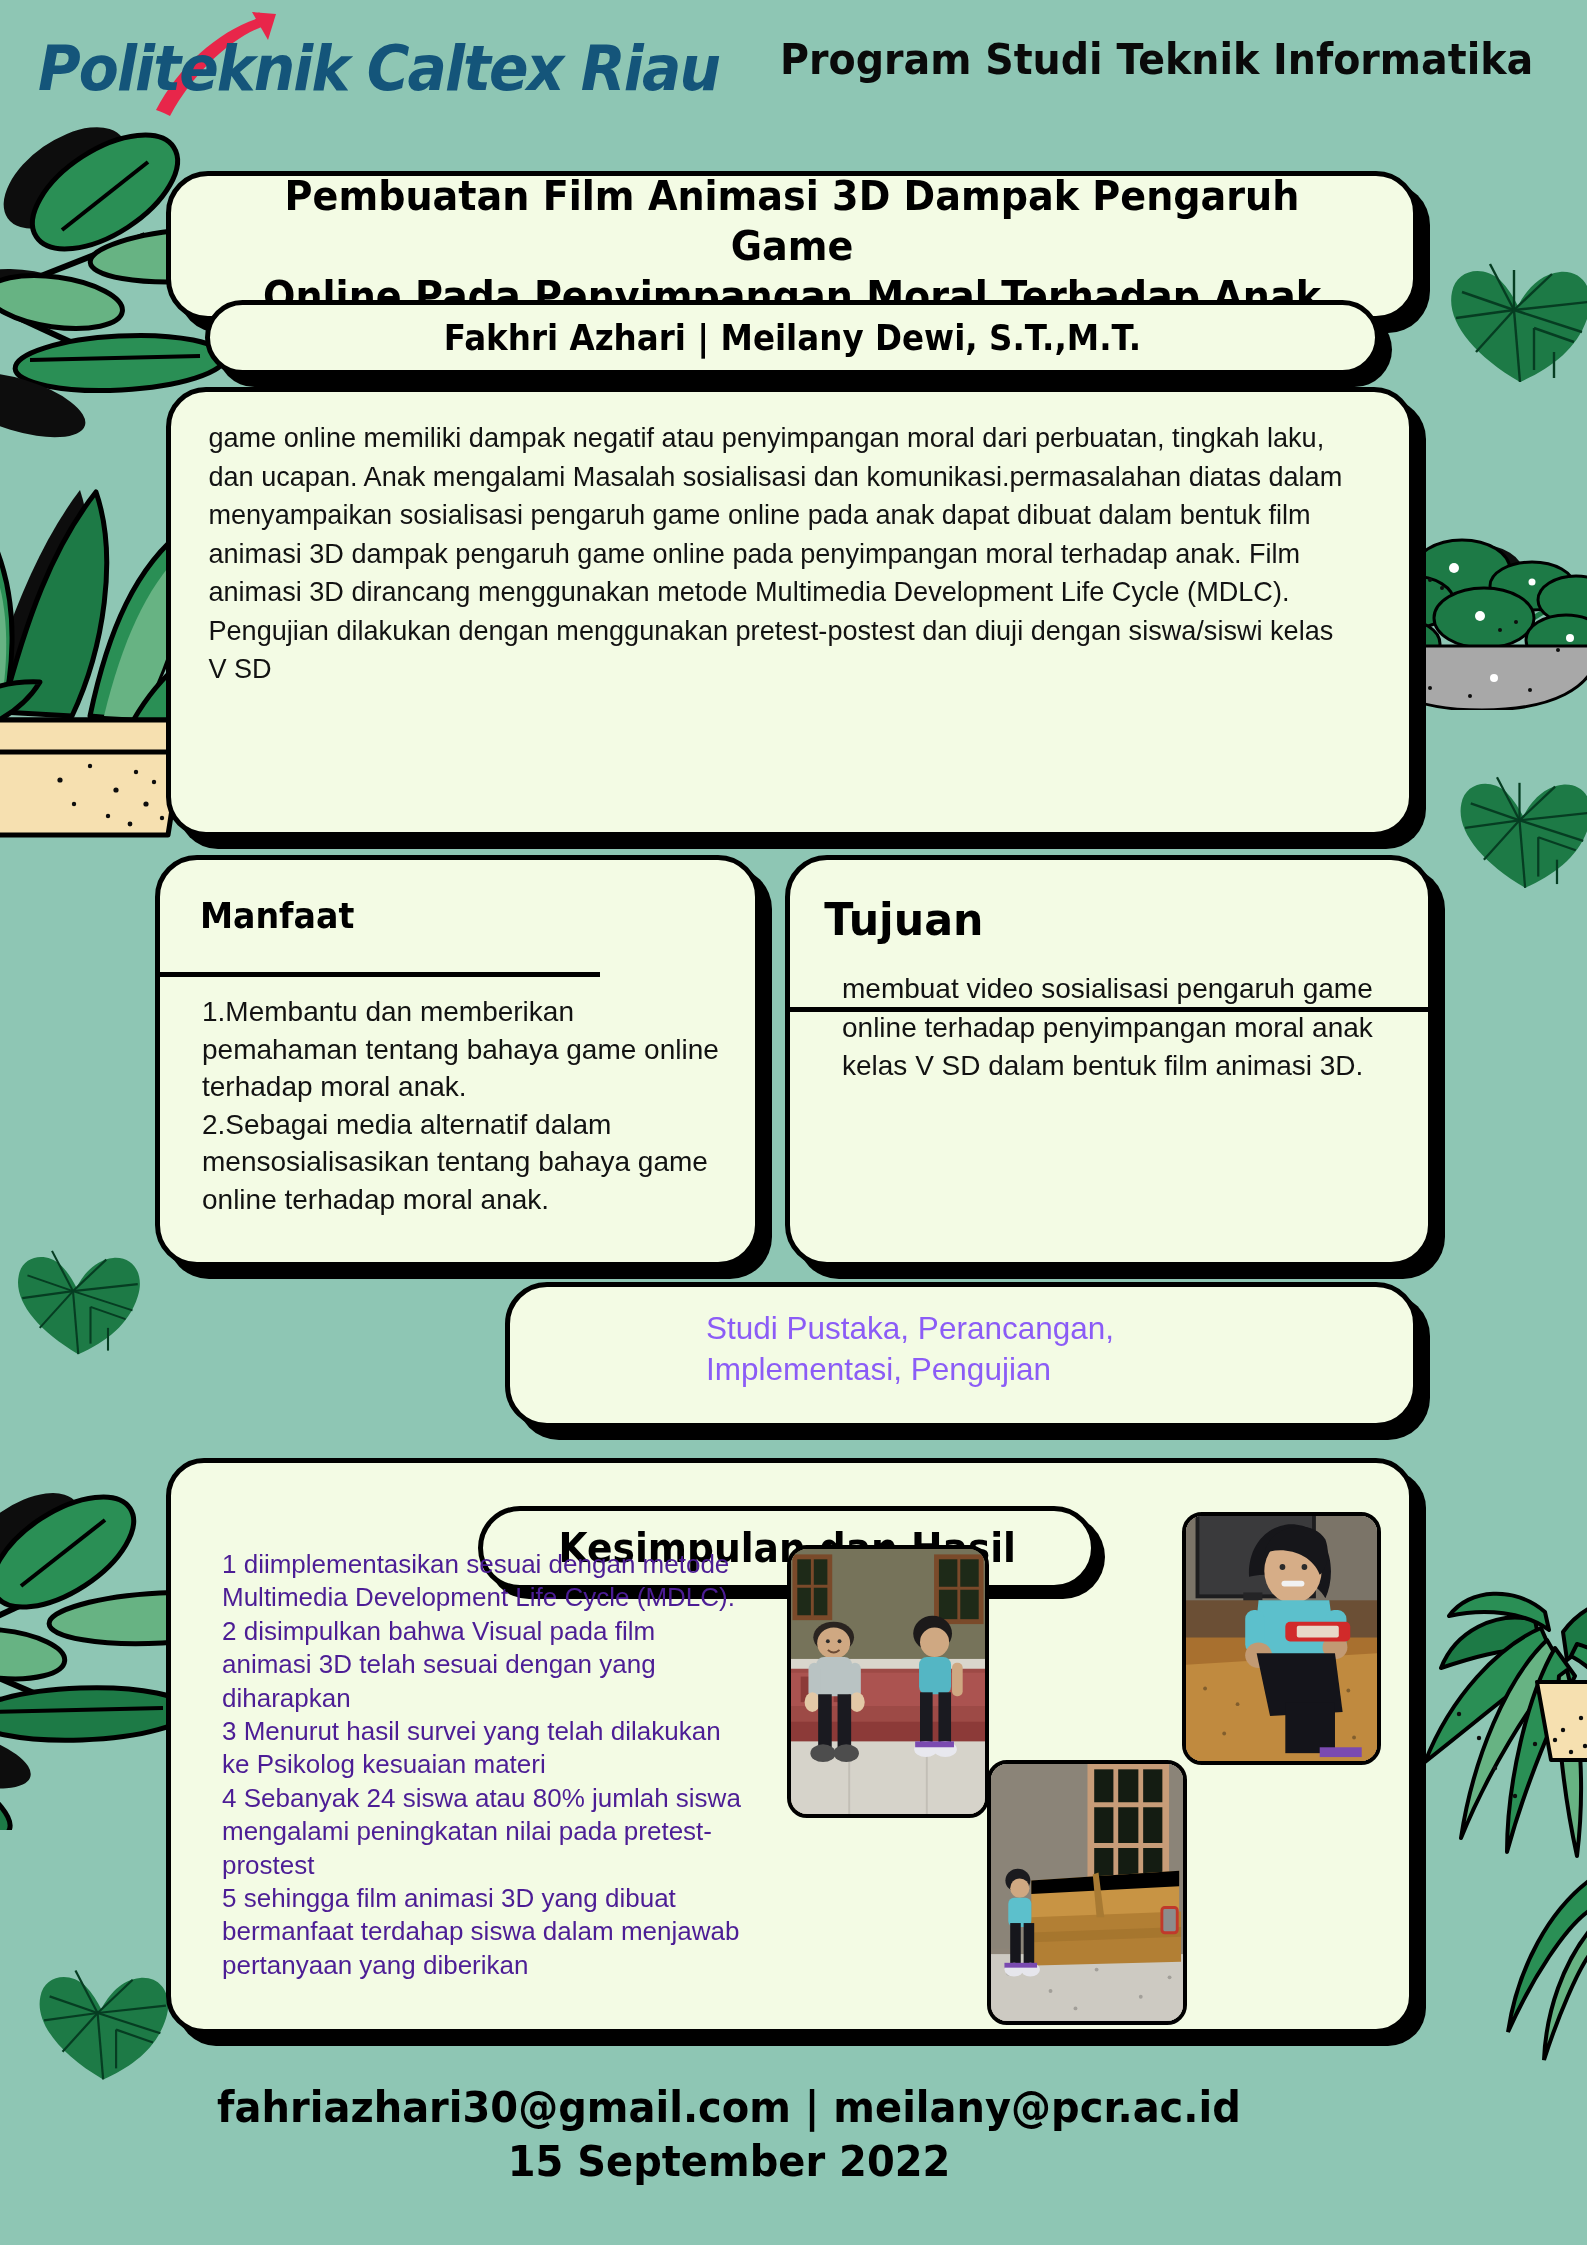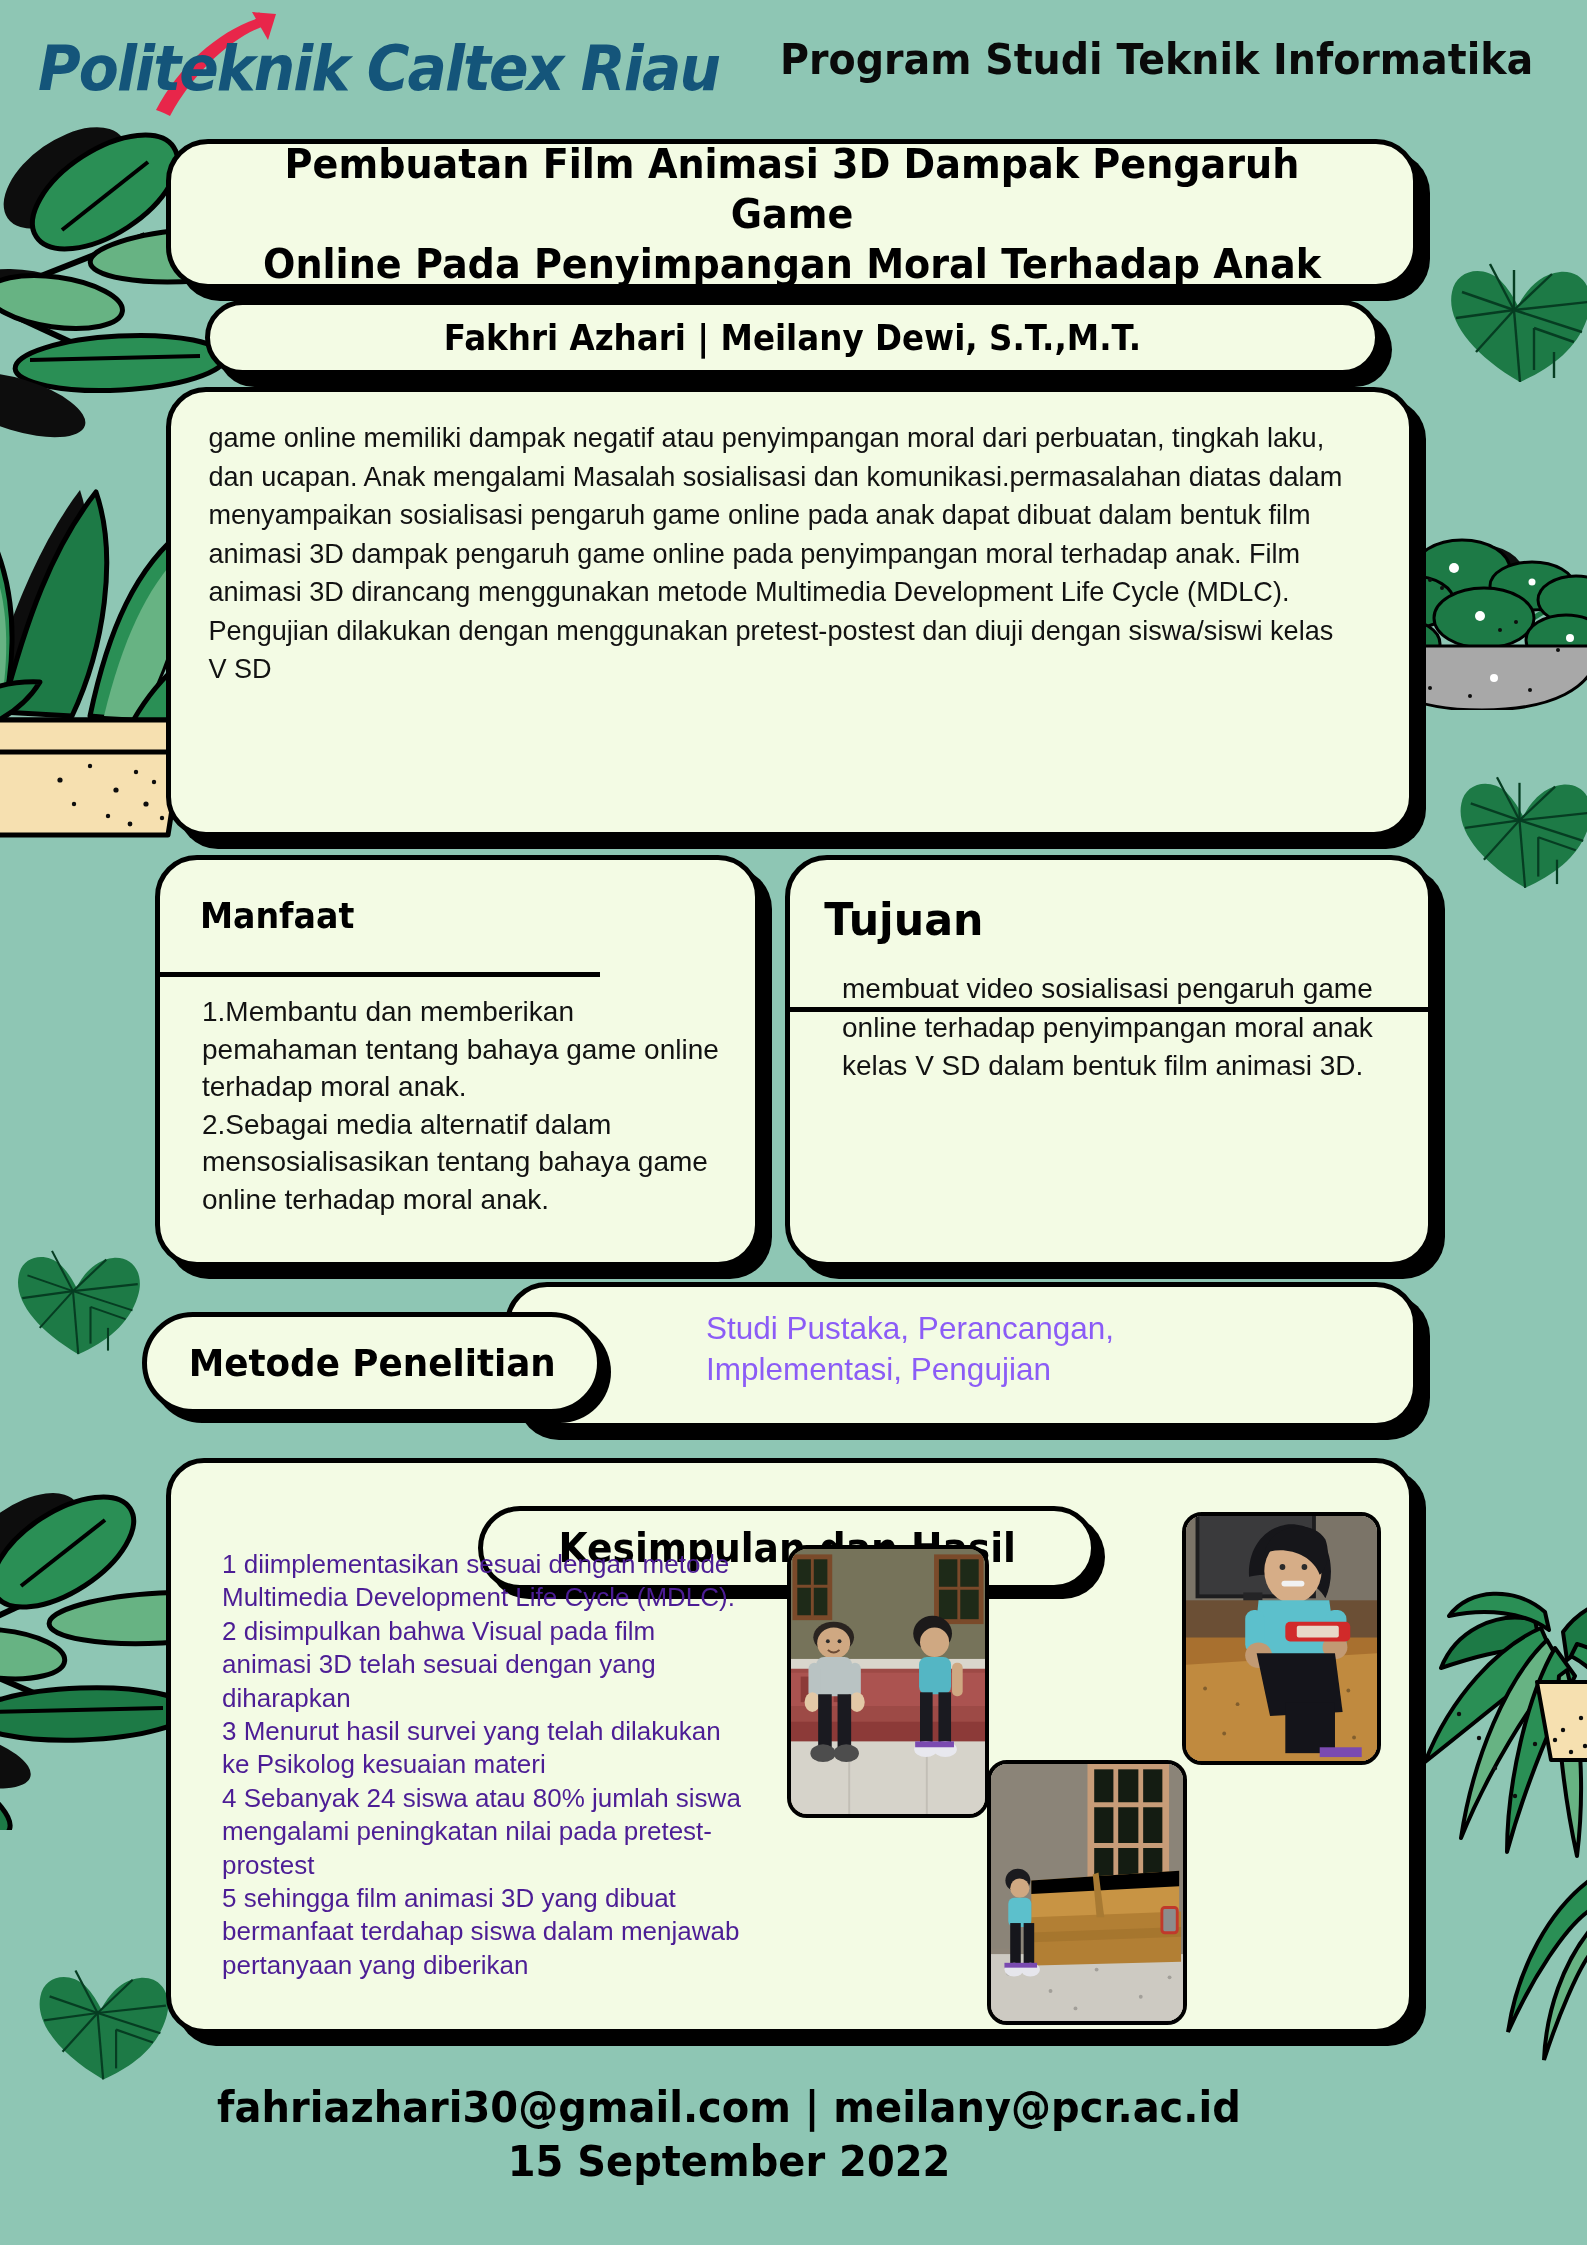--- a/index.html
+++ b/index.html
@@ -373,21 +373,21 @@
     <div class="logo">
       <svg style="position:absolute;left:110px;top:-4px" width="140" height="108" viewBox="0 0 140 108">
         <path d="M126 6 C84 16 40 54 16 100 C22 102 26 104 30 106 C56 58 96 24 130 14 L118 2 Z" fill="#e8264a" stroke="none"></path>
         <path d="M112 2 L136 4 L128 30 Z" fill="#e8264a" stroke="none"></path>
       </svg>
       <div class="logo-text">Politeknik Caltex Riau</div>
     </div>
     <div class="prodi">Program Studi Teknik Informatika</div>
   </div>
 
-  <div class="card" id="title-card" style="display:flex;align-items:center;justify-content:center;">
+  <div class="card" id="title-card" style="display:flex;align-items:center;justify-content:center;margin-top:32px;">
     <div class="title-text">
       <div>Pembuatan Film Animasi 3D Dampak Pengaruh Game</div>
       <div>Online Pada Penyimpangan Moral Terhadap Anak</div>
     </div>
   </div>
 
   <div class="card" id="author-card" style="display:flex;align-items:center;justify-content:flex-end;">
     <div class="author-text">Fakhri Azhari | Meilany Dewi, S.T.,M.T.</div>
   </div>
 
@@ -406,23 +406,20 @@
     <div id="tujuan-head">Tujuan</div>
     <div id="tujuan-bodywrap">
       <div id="tujuan-rule"></div>
       <div id="tujuan-body">membuat video sosialisasi pengaruh game online terhadap penyimpangan moral anak kelas V SD dalam bentuk film animasi 3D.</div>
     </div>
   </div>
 
   <div class="card" id="metode-card">
     <div class="m-text">Studi Pustaka, Perancangan,
 Implementasi, Pengujian</div>
-  </div>
-  <div class="pill" id="metode-pill">
-    <span class="p">Metode Penelitian</span>
   </div>
 
   <div class="card" id="kesim-card"></div>
   <div class="pill" id="kesim-pill">
     <span class="p">Kesimpulan dan Hasil</span>
   </div>
   <div id="kesim-body">1 diimplementasikan sesuai dengan metode Multimedia Development Life Cycle (MDLC).
 2 disimpulkan bahwa Visual pada film animasi 3D telah sesuai dengan yang diharapkan
 3 Menurut hasil survei yang telah dilakukan ke Psikolog kesuaian materi
 4 Sebanyak 24 siswa atau 80% jumlah siswa mengalami peningkatan nilai pada pretest-prostest

